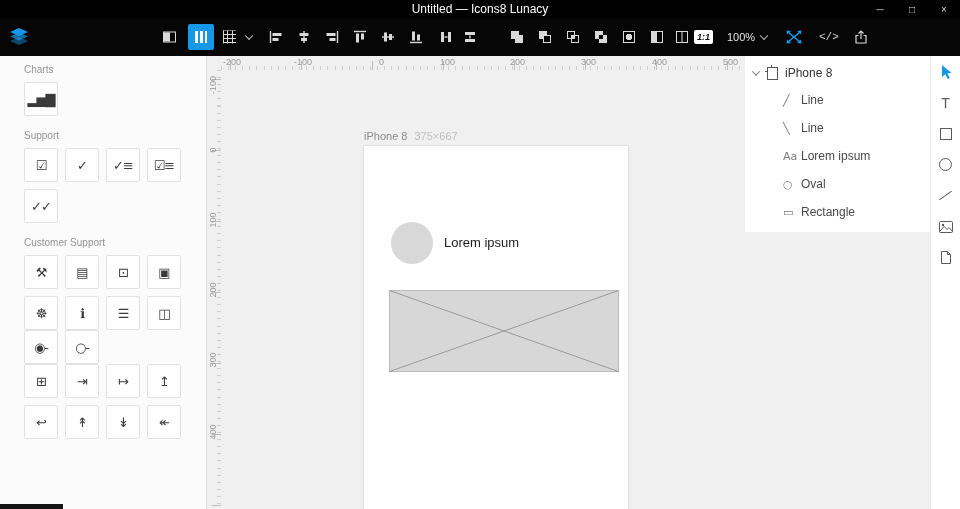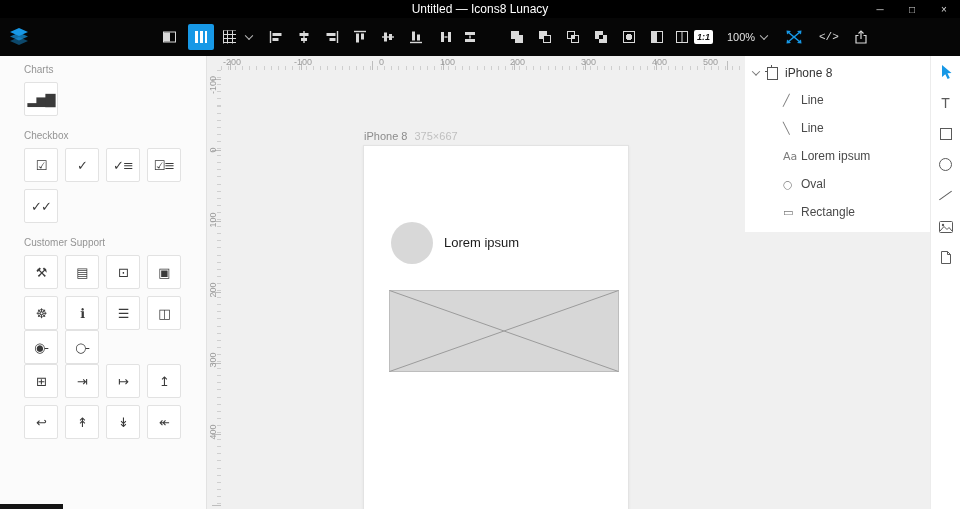--- a/index.html
+++ b/index.html
@@ -55,21 +55,21 @@
   .h-ruler { position:absolute; top:0; left:13px; right:0; height:14px; }
   .hticks-minor { position:absolute; bottom:0; left:0; right:0; height:4px;
     background:repeating-linear-gradient(90deg,#cfcfcf 0 1px,transparent 1px 7.1px); }
   .hticks-major { position:absolute; bottom:0; left:9px; right:0; height:9px;
     background:repeating-linear-gradient(90deg,#bdbdbd 0 1px,transparent 1px 71px); }
   .h-labels span { position:absolute; top:1px; width:24px; text-align:right;
     font-size:9px; color:#9a9a9a; }
   .h-labels span:nth-child(1){left:-4px} .h-labels span:nth-child(2){left:67px}
   .h-labels span:nth-child(3){left:139px} .h-labels span:nth-child(4){left:210px}
   .h-labels span:nth-child(5){left:280px} .h-labels span:nth-child(6){left:351px}
-  .h-labels span:nth-child(7){left:422px} .h-labels span:nth-child(8){left:473px}
+  .h-labels span:nth-child(7){left:422px} .h-labels span:nth-child(8){left:493px}
   .v-ruler { position:absolute; top:14px; left:0; bottom:0; width:13px; }
   .vticks-minor { position:absolute; top:0; bottom:0; right:0; width:4px;
     background:repeating-linear-gradient(180deg,#cfcfcf 0 1px,transparent 1px 7.1px); }
   .vticks-major { position:absolute; top:9px; bottom:0; right:0; width:9px;
     background:repeating-linear-gradient(180deg,#bdbdbd 0 1px,transparent 1px 71px); }
   .v-labels span { position:absolute; left:-11px; width:32px; text-align:center; font-size:9px;
     color:#9a9a9a; transform:rotate(-90deg); }
   .v-labels span:nth-child(1){top:10px} .v-labels span:nth-child(2){top:75px}
   .v-labels span:nth-child(3){top:145px} .v-labels span:nth-child(4){top:215px}
   .v-labels span:nth-child(5){top:285px} .v-labels span:nth-child(6){top:357px}
@@ -289,21 +289,21 @@
       <div class="lib-grid">
 
           <div class="tile" title="line-chart-icon">
             <span class="tile-glyph">▂▅▇</span>
           </div>
 
       </div>
     </div>
 
     <div class="lib-section">
-      <div class="lib-label">Checkbox</div>
+      <div class="lib-label">Support</div>
       <div class="lib-grid">
 
           <div class="tile" title="checkbox-checked-icon">
             <span class="tile-glyph">☑</span>
           </div>
 
           <div class="tile" title="checkmark-icon">
             <span class="tile-glyph">✓</span>
           </div>
 

